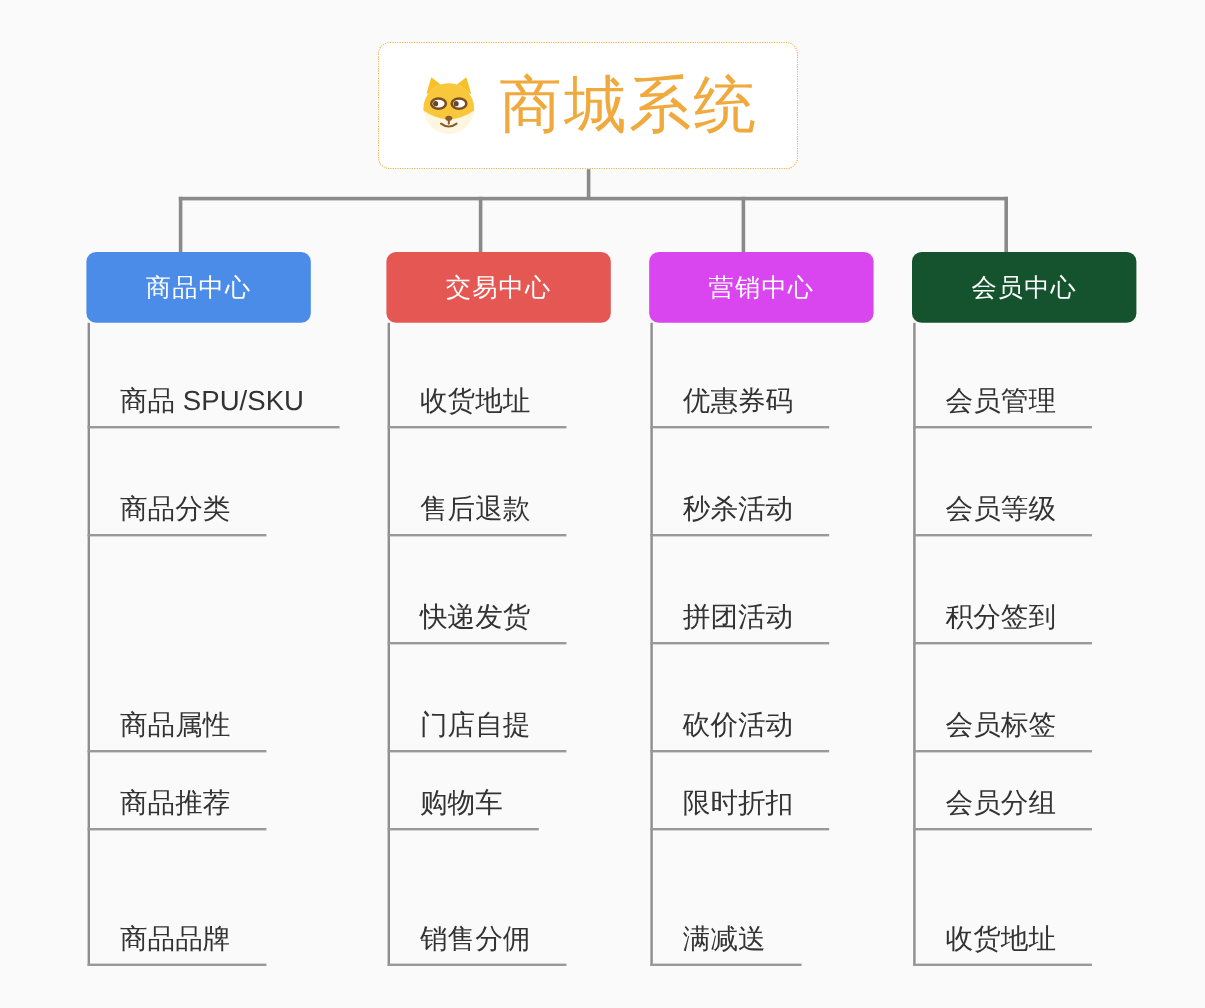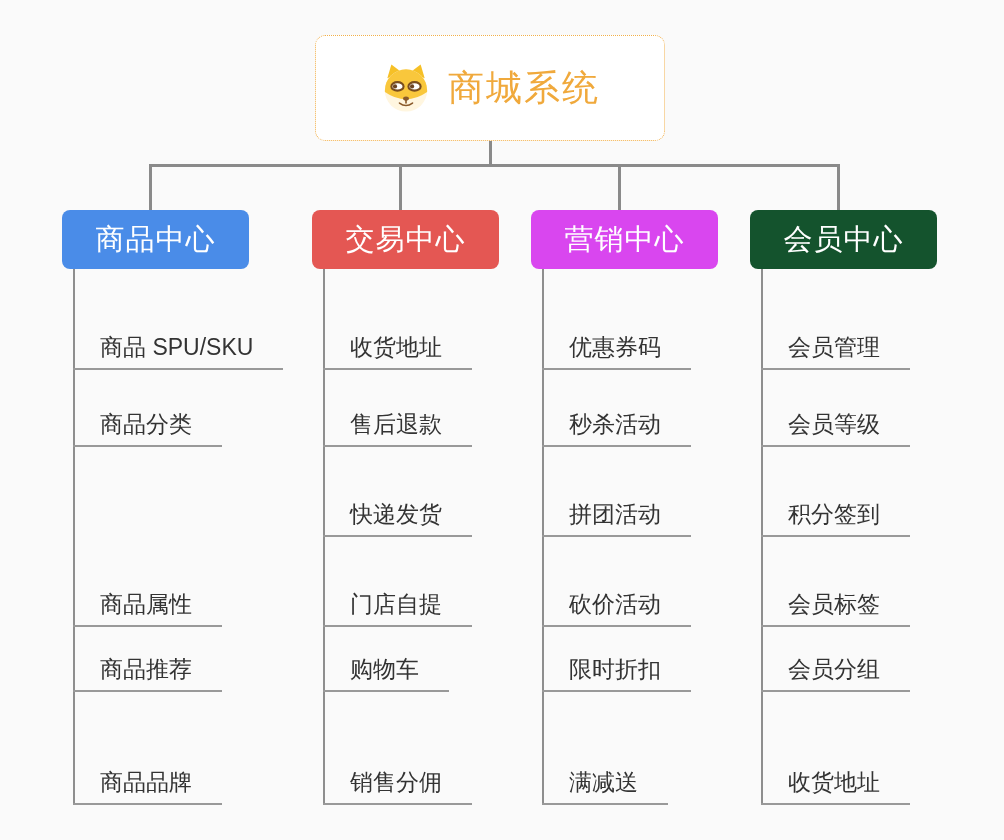--- a/index.html
+++ b/index.html
@@ -23,21 +23,21 @@
     width: 350px; height: 106px;
     background: #ffffff;
     border: 1px dotted #f2b04a;
     border-radius: 10px;
     display: flex;
     align-items: center;
     justify-content: center;
     gap: 16px;
   }
   .root-title {
-    font-size: 36px;
+    font-size: 52px;
     color: #f0a93c;
     letter-spacing: 2px;
     white-space: nowrap;
   }
   .dog-icon { width: 52px; height: 52px; display: inline-block; }
   .dog-icon svg { width: 100%; height: 100%; display: block; }
 
   
   .conn { position: absolute; background: #8a8a8a; }
   .conn-root-stub { left: 489px; top: 141px; width: 3px; height: 25px; }
@@ -50,25 +50,25 @@
 
   
   .branch { position: absolute; top: 210px; width: 260px; height: 610px; }
   .branch.b0 { left: 57px; }
   .branch.b1 { left: 307px; }
   .branch.b2 { left: 526px; }
   .branch.b3 { left: 745px; }
 
   .branch-header {
     position: absolute;
-    left: 5px; top: 0;
+    left: 15px; top: 0;
     width: 187px; height: 59px;
     border-radius: 8px;
     color: #ffffff;
-    font-size: 29px;
+    font-size: 21px;
     letter-spacing: 1px;
     display: flex;
     align-items: center;
     justify-content: center;
     white-space: nowrap;
     cursor: default;
   }
 
   .branch-vline {
     position: absolute;
@@ -81,21 +81,21 @@
     position: absolute;
     left: 16px;
     line-height: 30px;
     padding: 0 30px 6px 27px;
     border-bottom: 2px solid #999999;
     font-size: 23px;
     color: #333333;
     white-space: nowrap;
     cursor: default;
   }
-  .leaf.r0 { top: 122px; }
+  .leaf.r0 { top: 109px; }
   .leaf.r1 { top: 199px; }
   .leaf.r2 { top: 289px; }
   .leaf.r3 { top: 379px; }
   .leaf.r4 { top: 444px; }
   .leaf.r5 { top: 557px; }
 </style>
 </head>
 <body>
 
 <div class="canvas">

